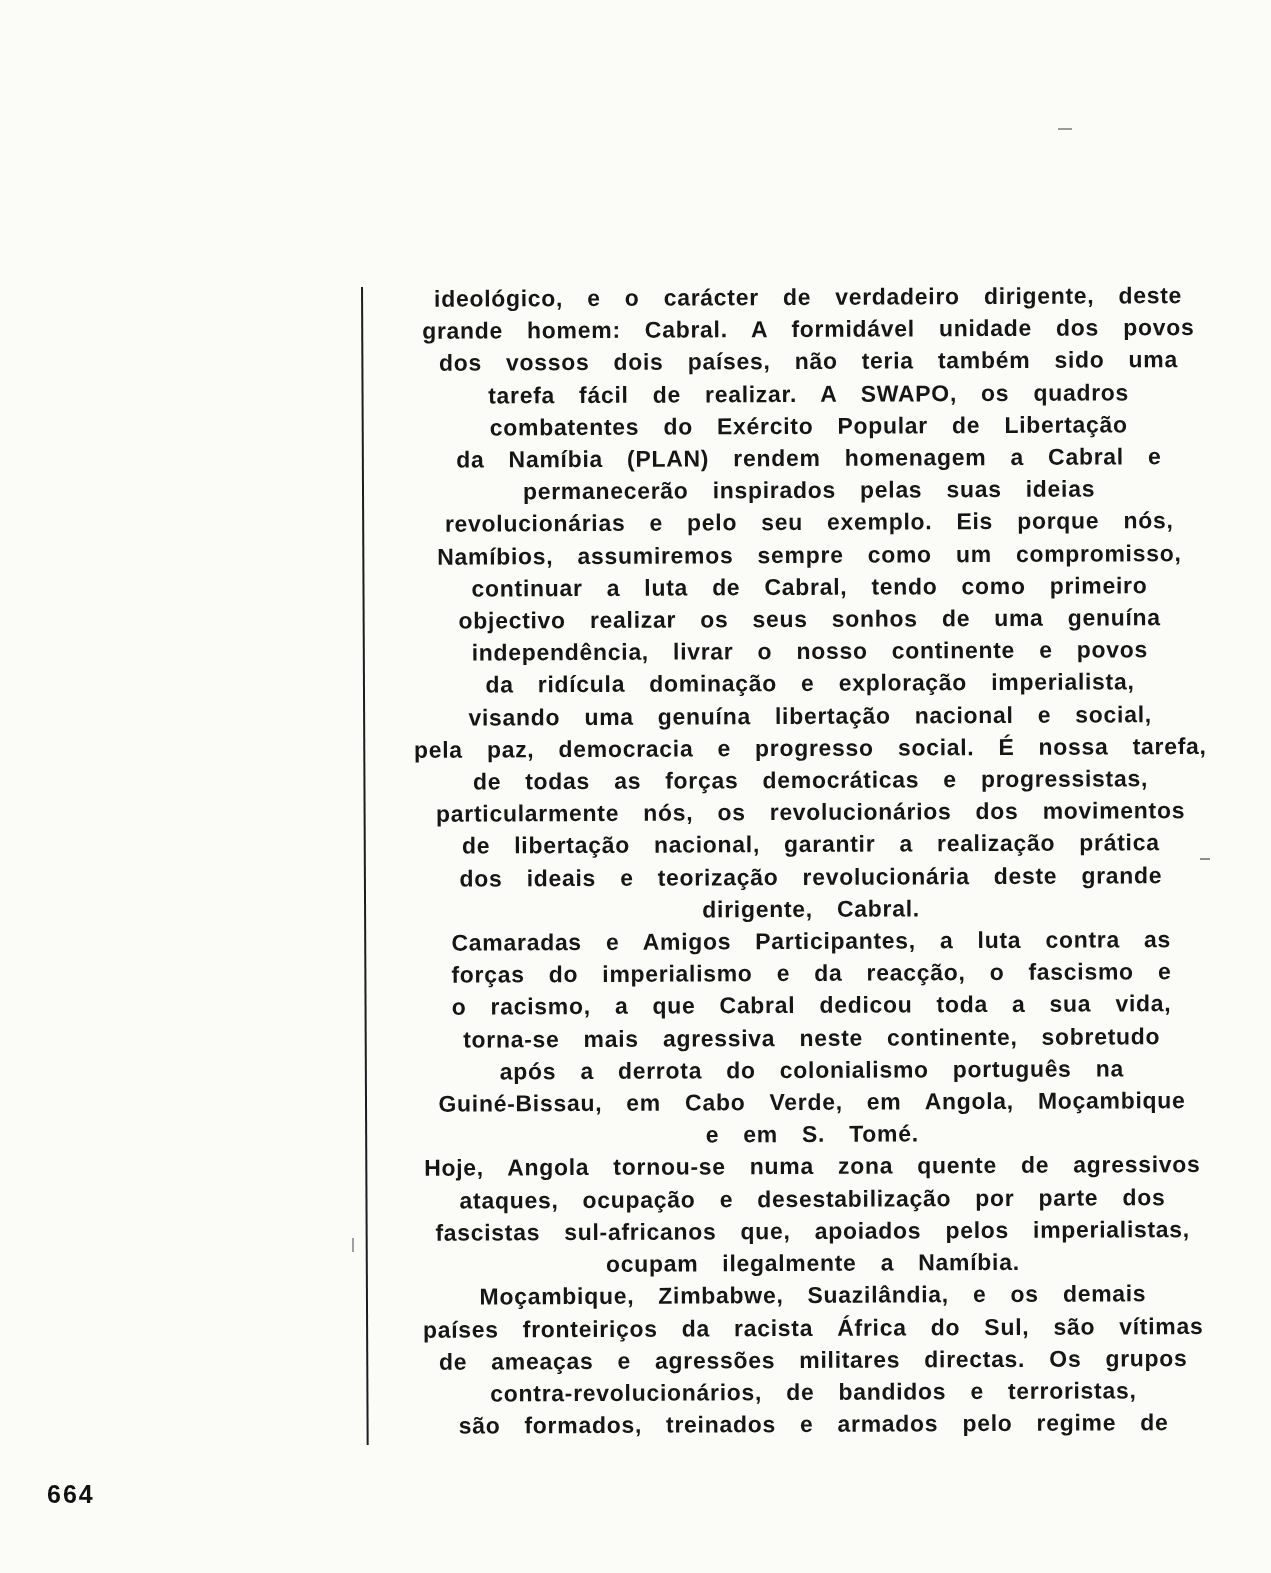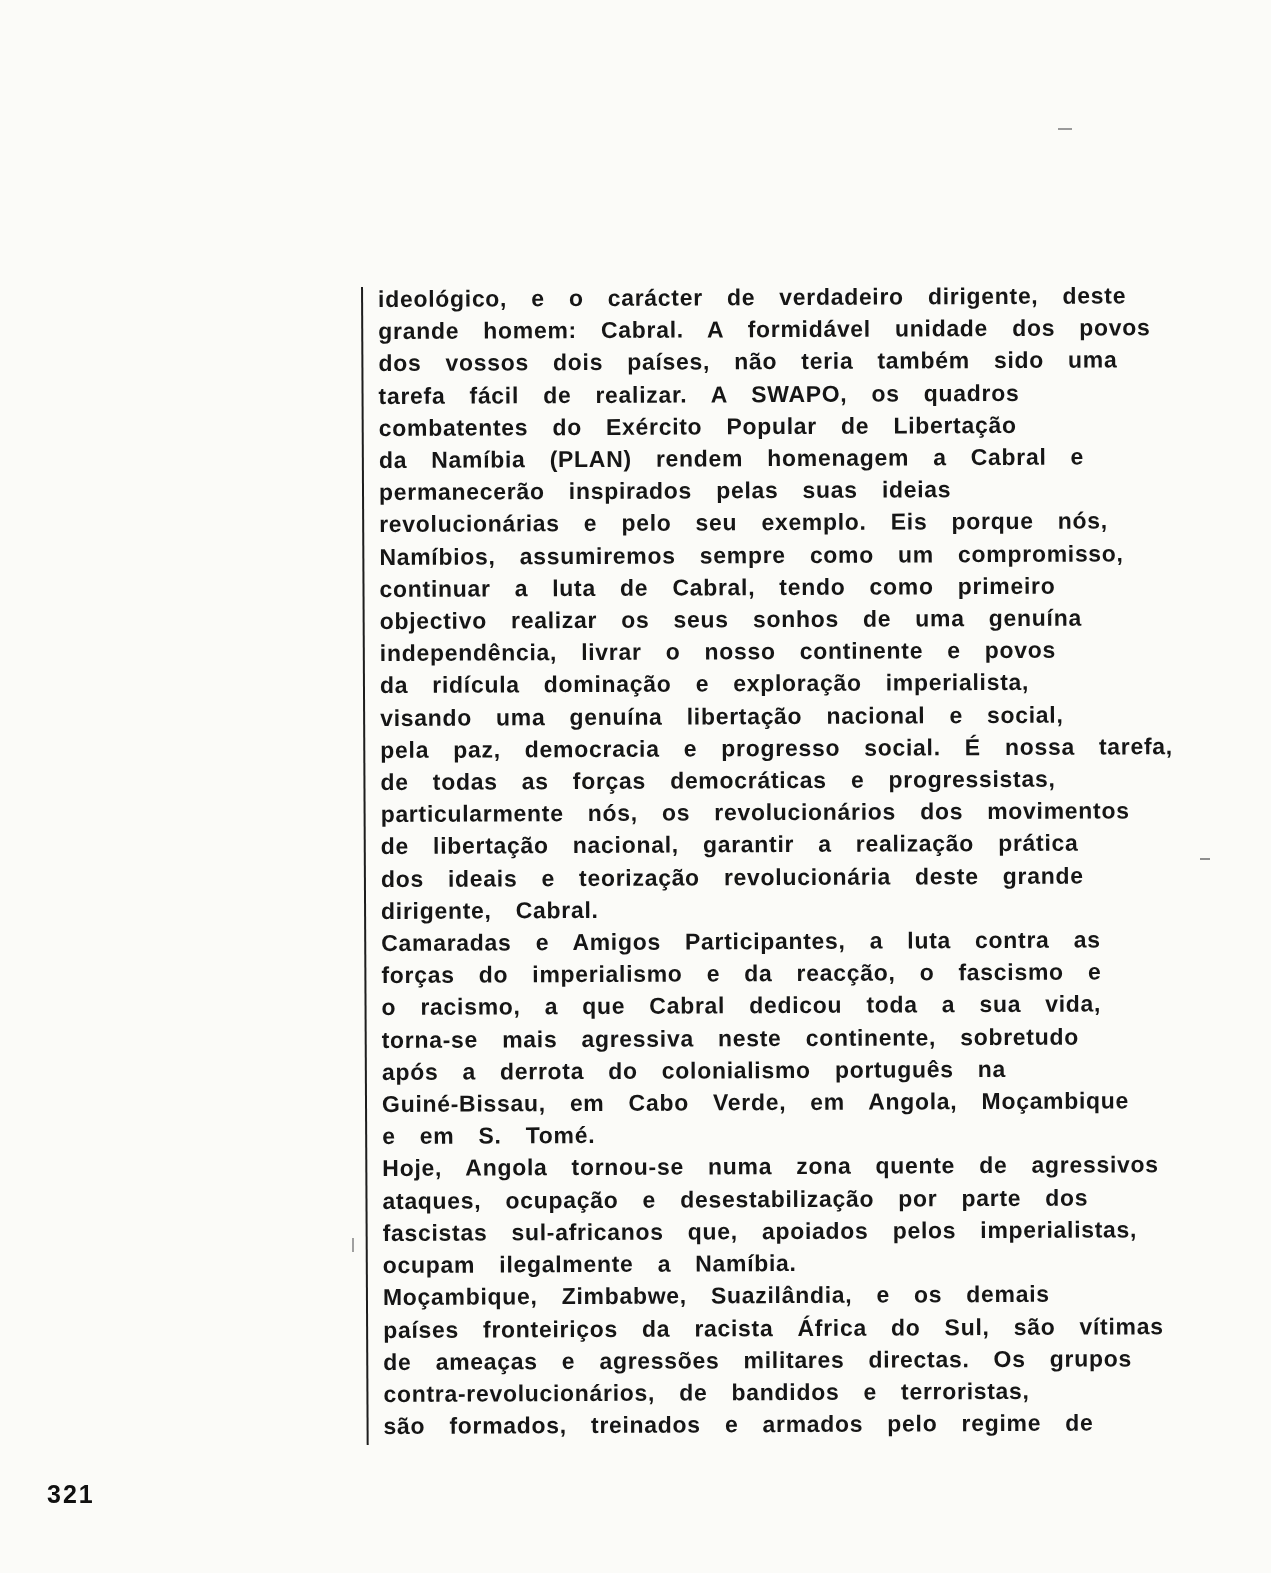--- a/index.html
+++ b/index.html
@@ -10,20 +10,21 @@
     width: 1271px;
     height: 1573px;
     background: #fbfbf8;
     position: relative;
     overflow: hidden;
     font-family: "Liberation Sans", sans-serif;
   }
   .page {
     position: absolute;
     inset: 0;
+    text-align: center;
   }
   
   .scan-block {
     position: absolute;
     left: 378px;
     top: 283px;
     width: 860px;
     transform: rotate(-0.28deg);
     transform-origin: top left;
   }
@@ -127,15 +128,15 @@
         <div class="text-line">fascistas sul-africanos que, apoiados pelos imperialistas,</div>
         <div class="text-line">ocupam ilegalmente a Namíbia.</div>
         <div class="text-line">Moçambique, Zimbabwe, Suazilândia, e os demais</div>
         <div class="text-line">países fronteiriços da racista África do Sul, são vítimas</div>
         <div class="text-line">de ameaças e agressões militares directas. Os grupos</div>
         <div class="text-line">contra-revolucionários, de bandidos e terroristas,</div>
         <div class="text-line">são formados, treinados e armados pelo regime de</div>
       </div>
   </div>
 
-  <div class="page-number">321</div>
+  <div class="page-number">664</div>
 
 </div>
 
 </body></html>

